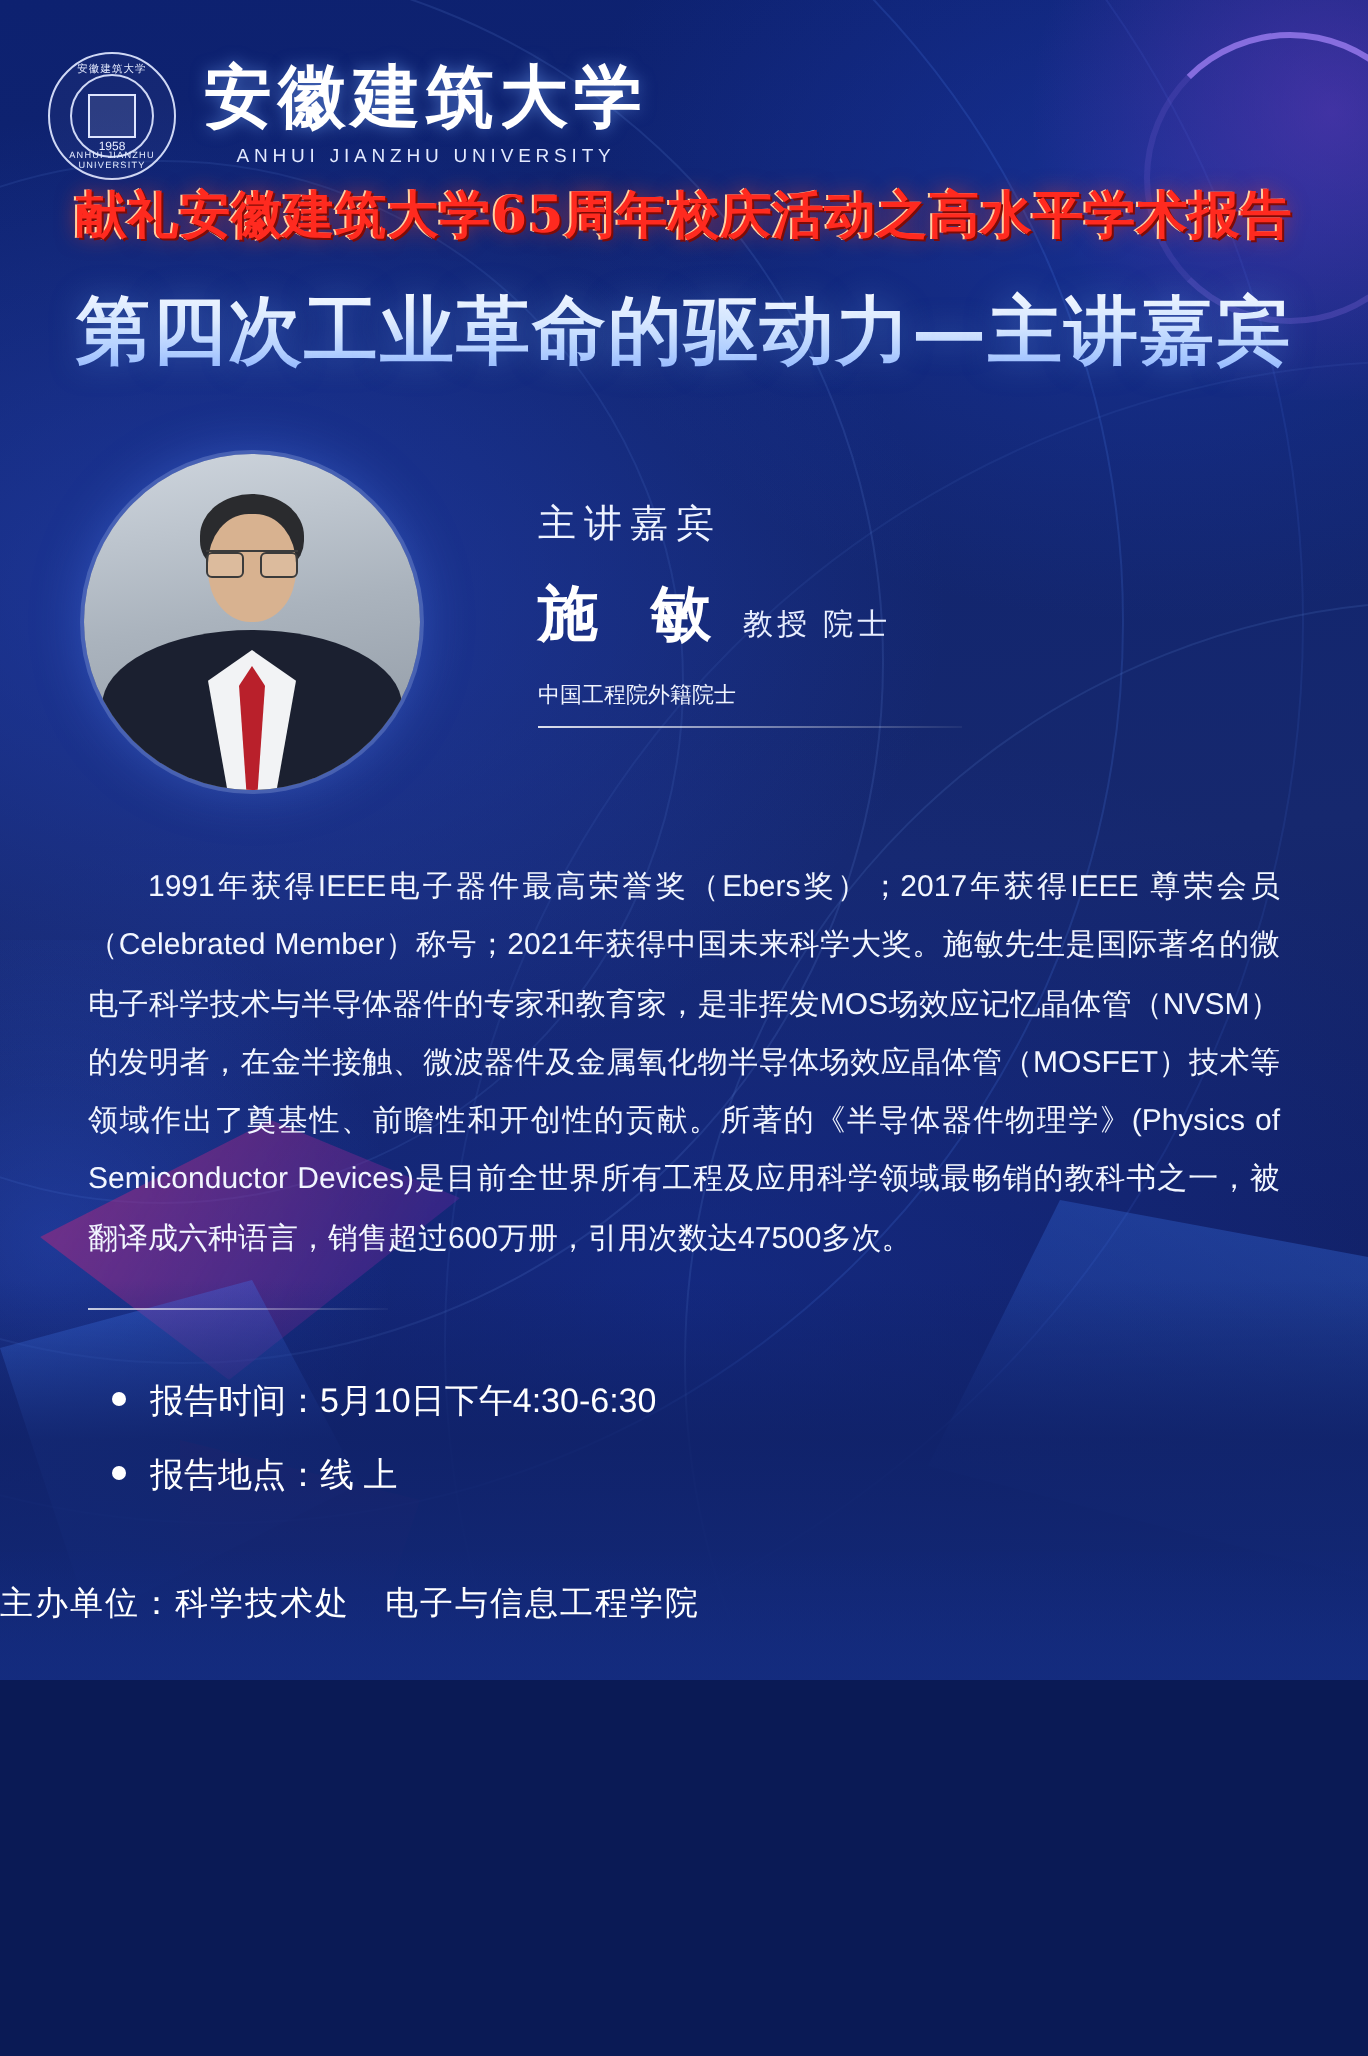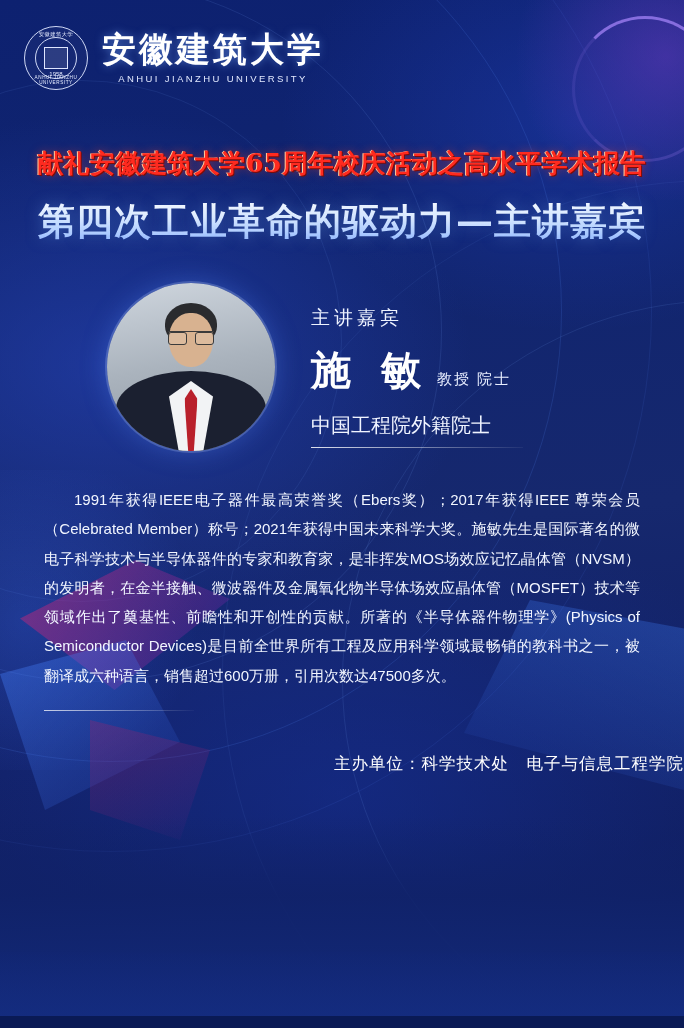--- a/index.html
+++ b/index.html
@@ -6,21 +6,21 @@
     margin: 0;
     padding: 0;
     background: #0a1a55;
   }
   body {
     font-family: "Liberation Sans", sans-serif;
   }
   .poster {
     position: relative;
     width: 684px;
-    height: 1016px;
+    height: 840px;
     overflow: hidden;
     background:
       radial-gradient(ellipse 520px 360px at 16% 36%, rgba(40,70,190,0.55) 0%, rgba(10,26,85,0) 70%),
       radial-gradient(ellipse 420px 300px at 84% 12%, rgba(30,60,180,0.5) 0%, rgba(10,26,85,0) 70%),
       radial-gradient(ellipse 640px 420px at 50% 78%, rgba(22,48,150,0.55) 0%, rgba(8,20,70,0) 72%),
       linear-gradient(175deg, #0d2170 0%, #11256f 28%, #16286e 52%, #122166 72%, #0d1a55 100%);
   }
   
   .ring {
     position: absolute;
@@ -180,21 +180,20 @@
     color: #e2e9ff;
     letter-spacing: 2.4px;
     text-align: center;
   }
 
   
   .title-block {
     position: relative;
     z-index: 5;
     text-align: center;
-    margin-top: 56px;
   }
   .title-red {
     font-family: "DejaVu Serif", serif;
     font-weight: bold;
     font-size: 25.5px;
     letter-spacing: 0.5px;
     color: #ff2a1f;
     text-shadow:
       1px 1px 0 #7e0b06,
       -1px 0 0 #ffd0a0,
@@ -213,21 +212,22 @@
     text-shadow: 0 0 16px rgba(120,180,255,0.35);
   }
 
   
   .speaker {
     position: relative;
     z-index: 5;
     margin-top: 36px;
     display: flex;
     align-items: flex-start;
-    padding-left: 107px;
+    padding-left: 42px;
+    gap: 23px;
   }
   .portrait {
     width: 168px;
     height: 168px;
     border-radius: 50%;
     overflow: hidden;
     flex: 0 0 auto;
     position: relative;
     box-shadow: 0 0 0 2px rgba(200,220,255,0.22), 0 0 26px rgba(90,140,255,0.35);
     background: linear-gradient(170deg, #cfd6de 0%, #aab3bd 48%, #8d96a1 100%);
@@ -300,34 +300,34 @@
     letter-spacing: 4px;
     color: #eef3ff;
   }
   .speaker-name-row {
     margin-top: 12px;
     display: flex;
     align-items: baseline;
   }
   .speaker-name {
     font-family: "DejaVu Serif", serif;
-    font-size: 40px;
+    font-size: 30px;
     font-weight: bold;
     letter-spacing: 8px;
     color: #ffffff;
   }
   .speaker-rank {
     margin-left: 8px;
     font-size: 15px;
     color: #e8eeff;
     letter-spacing: 2px;
   }
   .speaker-titles {
     margin-top: 12px;
-    font-size: 20px;
+    font-size: 11px;
     line-height: 1.55;
     color: #f0f4ff;
   }
   .speaker-underline {
     margin-top: 6px;
     width: 212px;
     height: 1px;
     background: linear-gradient(90deg, rgba(255,255,255,0.85), rgba(255,255,255,0.05));
   }
 
@@ -370,21 +370,21 @@
     border-radius: 50%;
     background: #ffffff;
     margin-right: 12px;
     flex: 0 0 auto;
     position: relative;
     top: -3px;
   }
   .organizer {
     position: relative;
     z-index: 5;
-    text-align: right;
+    text-align: left;
     margin-top: 42px;
     font-size: 16.5px;
     color: #ffffff;
     letter-spacing: 1px;
   }
 </style>
 </head>
 <body>
 
 <div class="poster">
@@ -446,17 +446,27 @@
       <div class="speaker-underline"></div>
     </div>
   </div>
 
   <div class="bio">
     <p class="indent2">1991年获得IEEE电子器件最高荣誉奖（Ebers奖）；2017年获得IEEE 尊荣会员（Celebrated Member）称号；2021年获得中国未来科学大奖。施敏先生是国际著名的微电子科学技术与半导体器件的专家和教育家，是非挥发MOS场效应记忆晶体管（NVSM）的发明者，在金半接触、微波器件及金属氧化物半导体场效应晶体管（MOSFET）技术等领域作出了奠基性、前瞻性和开创性的贡献。所著的《半导体器件物理学》(Physics of Semiconductor Devices)是目前全世界所有工程及应用科学领域最畅销的教科书之一，被翻译成六种语言，销售超过600万册，引用次数达47500多次。</p>
   </div>
   <div class="bio-rule"></div>
 
   <div class="details">
+    <div class="detail-row">
+      <span class="bullet"></span>
+      <span>报告时间：</span>
+      <span>5月10日下午4:30-6:30</span>
+    </div>
+    <div class="detail-row">
+      <span class="bullet"></span>
+      <span>报告地点：</span>
+      <span>线 上</span>
+    </div>
   </div>
 
   <div class="organizer">主办单位：科学技术处　电子与信息工程学院</div>
 
 </div>
 
 </body></html>

